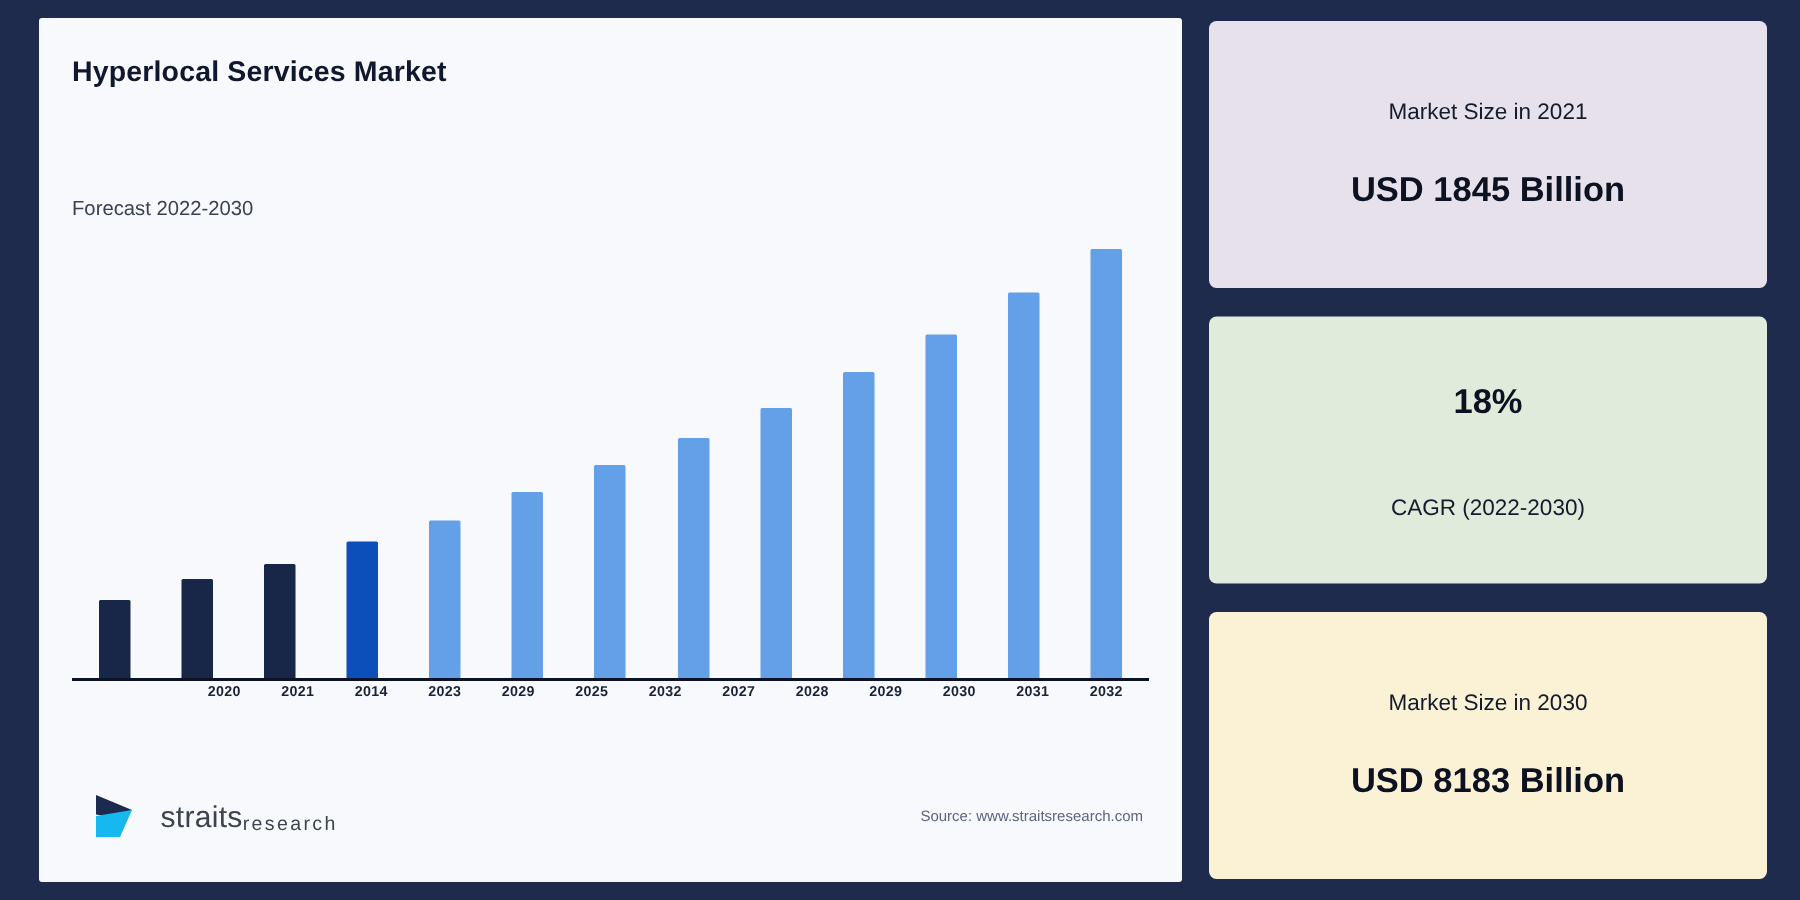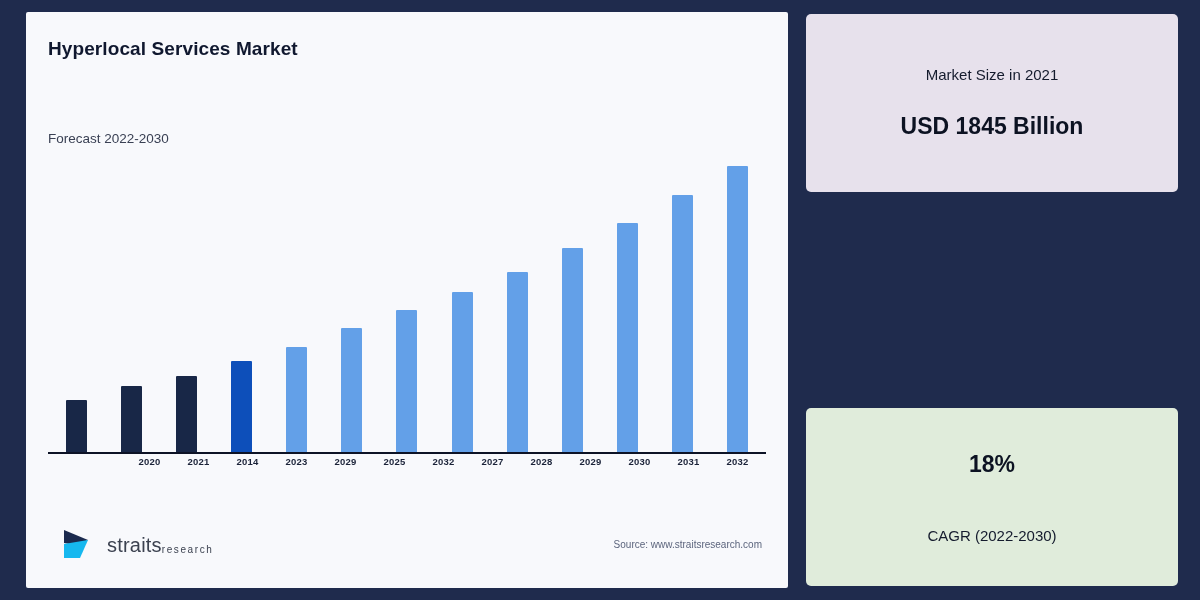--- a/index.html
+++ b/index.html
@@ -115,21 +115,21 @@
     display:flex;
     flex-direction:row;
     line-height:1;
   }
   .logo-name{
     font-size:20px;
     color:#3c4250;
     letter-spacing:.2px;
   }
   .logo-sub{
-    font-size:10px;
+    font-size:13px;
     color:#3c4250;
     letter-spacing:1.6px;
     margin-top:3px;
     align-self:flex-end;
   }
   .source{
     position:absolute;
     right:26px;
     bottom:38px;
     font-size:10px;
@@ -263,15 +263,19 @@
     <div class="card card-1">
       <div class="card-label">Market Size in 2021</div>
       <div class="card-value">USD 1845 Billion</div>
     </div>
 
     <div class="card card-2">
       <div class="card-value">18%</div>
       <div class="card-label">CAGR (2022-2030)</div>
     </div>
 
+    <div class="card card-3">
+      <div class="card-label">Market Size in 2030</div>
+      <div class="card-value">USD 8183 Billion</div>
+    </div>
 
   </div>
 </div>
 
 </body></html>

